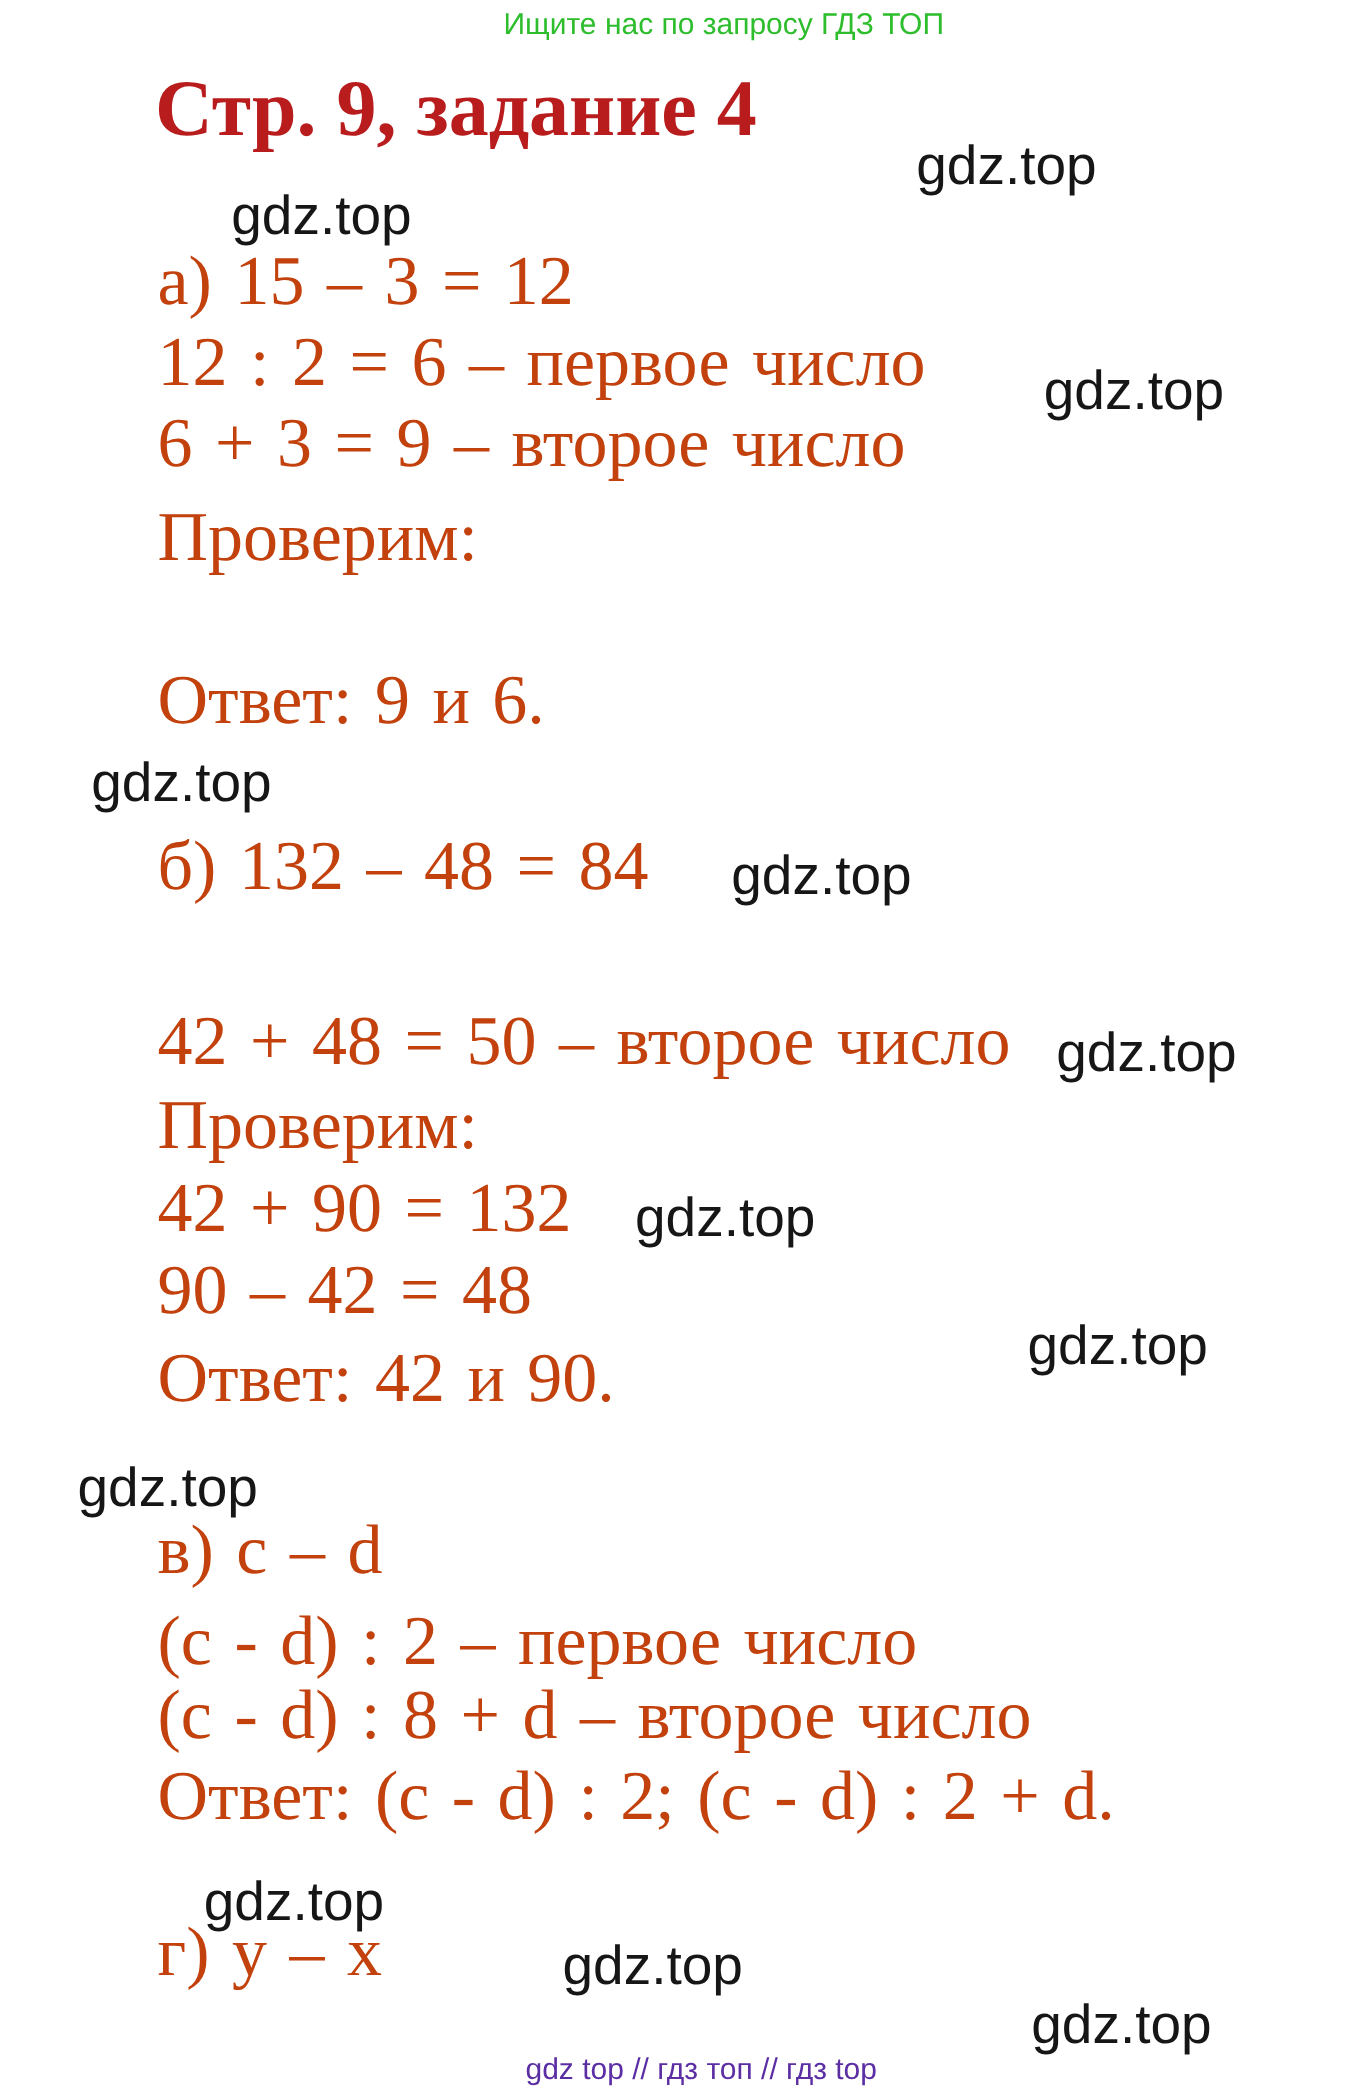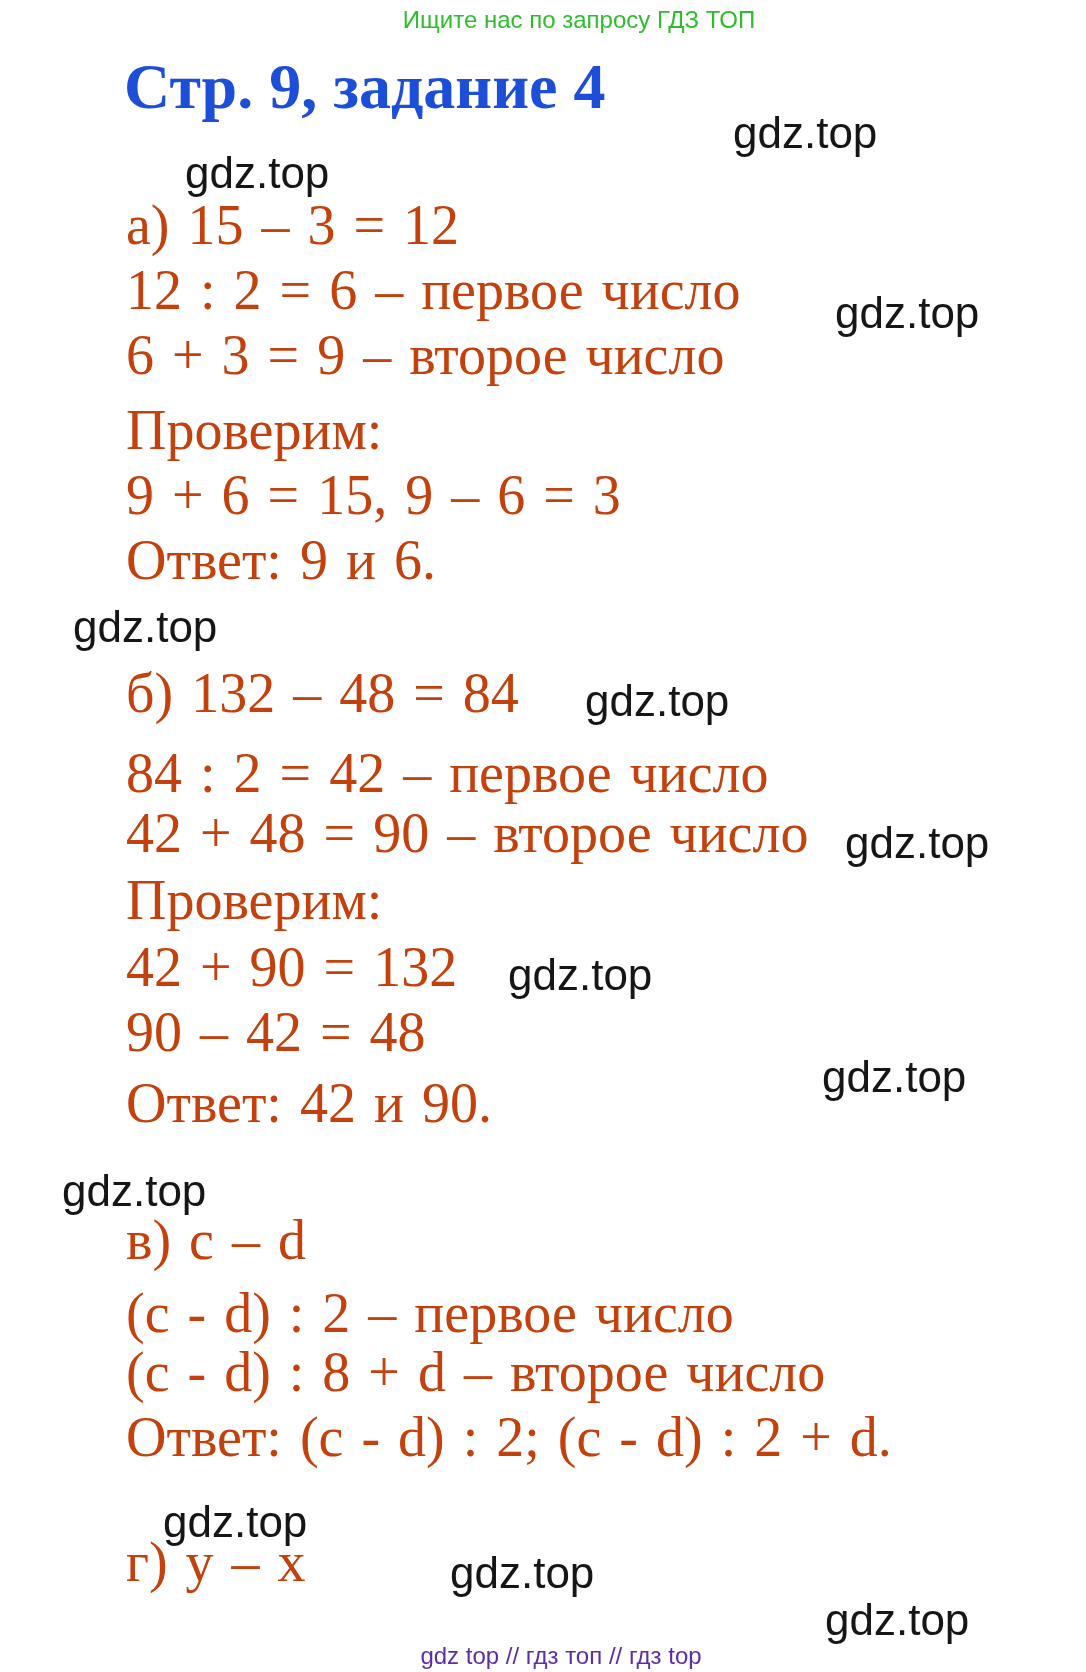--- a/index.html
+++ b/index.html
@@ -21,21 +21,21 @@
     margin-left:36px;
   }
   .title{
     position:absolute;
     left:124px; top:52px;
     margin:0;
     font-family:"Liberation Serif", serif;
     font-weight:bold;
     font-size:64px;
     line-height:1.1;
-    color:#1d4ed8;
+    color:#b91c1c;
     white-space:nowrap;
   }
   .line{
     position:absolute;
     left:126px;
     font-size:56px;
     line-height:1.15;
     color:#c2410c;
     white-space:nowrap;
     word-spacing:4px;
@@ -76,26 +76,24 @@
   <span class="wm" style="left:822px;top:1052px">gdz.top</span>
   <span class="wm" style="left:62px;top:1166px">gdz.top</span>
   <span class="wm" style="left:163px;top:1497px">gdz.top</span>
   <span class="wm" style="left:450px;top:1548px">gdz.top</span>
   <span class="wm" style="left:825px;top:1595px">gdz.top</span>
 
   <div class="line" style="top:193px">а) 15 – 3 = 12</div>
   <div class="line" style="top:258px">12 : 2 = 6 – первое число</div>
   <div class="line" style="top:323px">6 + 3 = 9 – второе число</div>
   <div class="line" style="top:398px">Проверим:</div>
-  <div class="line" style="top:463px">9 + 6 = 15, 9 – 6 = 3</div>
   <div class="line" style="top:528px">Ответ: 9 и 6.</div>
 
   <div class="line" style="top:661px">б) 132 – 48 = 84</div>
-  <div class="line" style="top:741px">84 : 2 = 42 – первое число</div>
-  <div class="line" style="top:801px">42 + 48 = 90 – второе число</div>
+  <div class="line" style="top:801px">42 + 48 = 50 – второе число</div>
   <div class="line" style="top:868px">Проверим:</div>
   <div class="line" style="top:935px">42 + 90 = 132</div>
   <div class="line" style="top:1000px">90 – 42 = 48</div>
   <div class="line" style="top:1071px">Ответ: 42 и 90.</div>
 
   <div class="line" style="top:1208px">в) c – d</div>
   <div class="line" style="top:1281px">(c - d) : 2 – первое число</div>
   <div class="line" style="top:1340px">(c - d) : 8 + d – второе число</div>
   <div class="line" style="top:1405px">Ответ: (c - d) : 2; (c - d) : 2 + d.</div>
 

